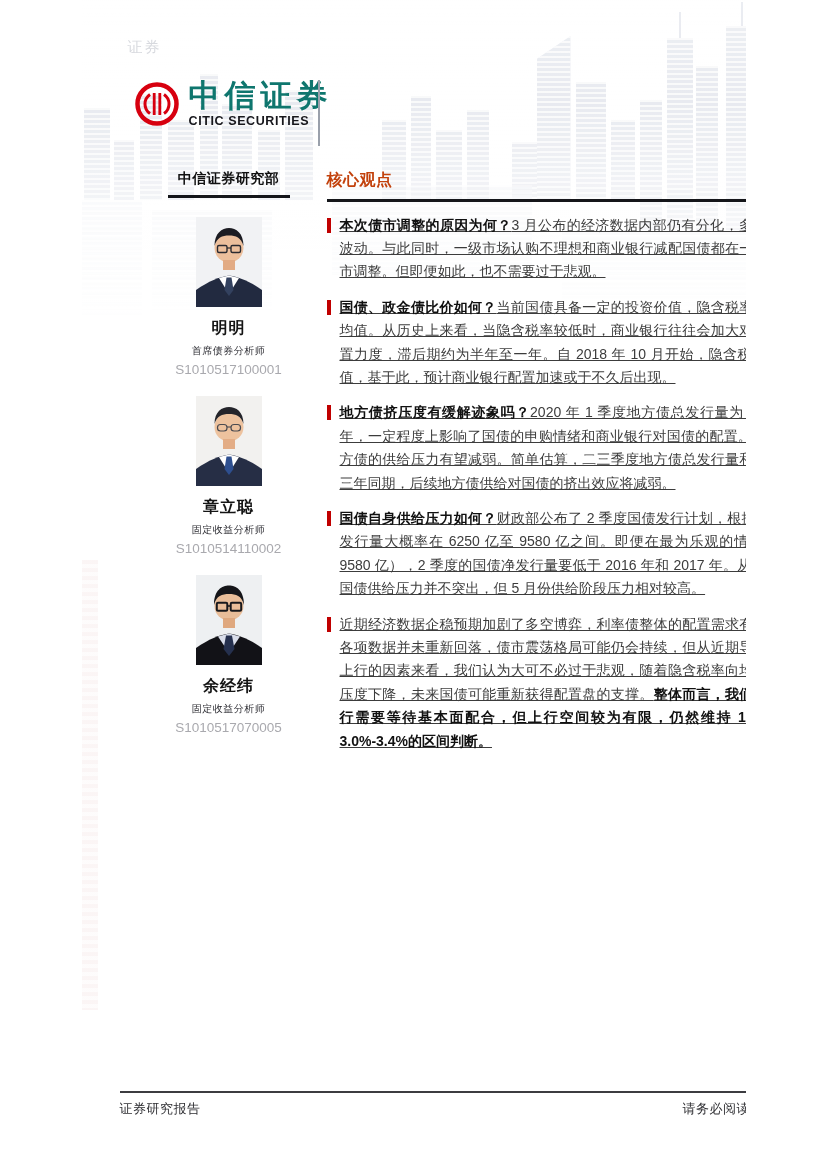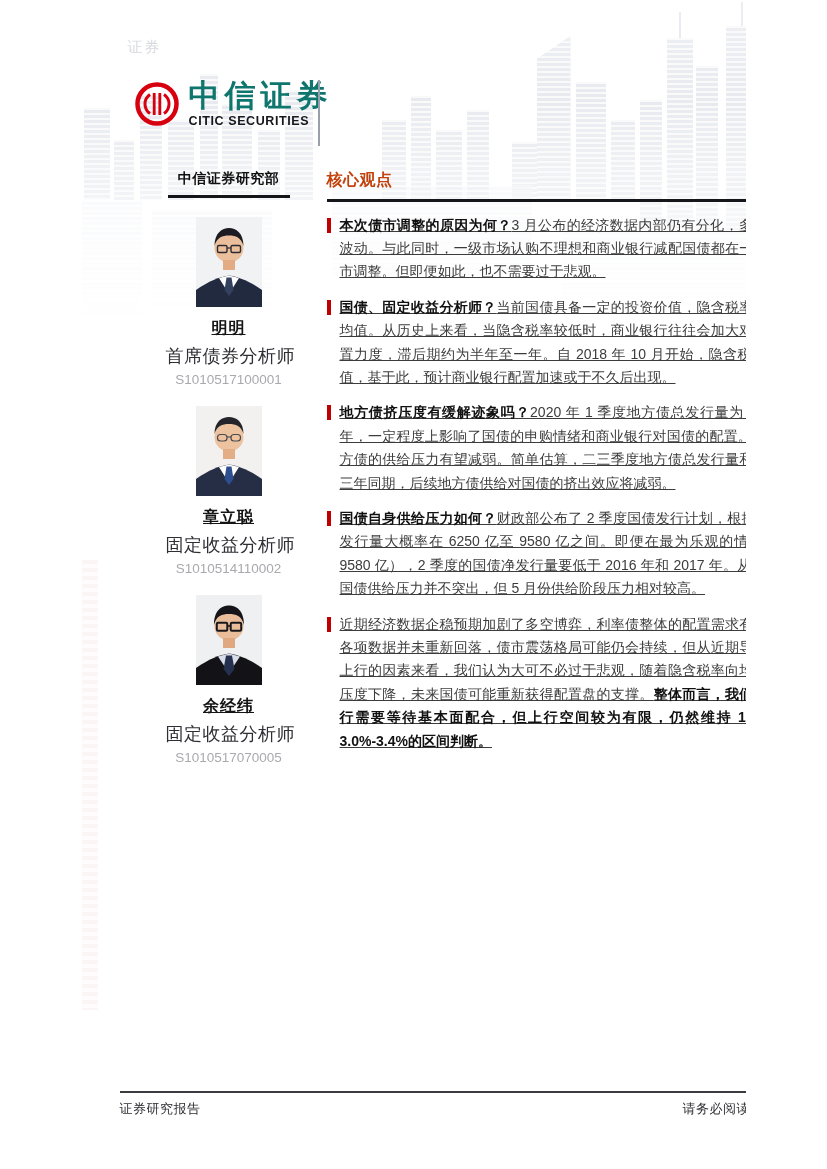--- a/index.html
+++ b/index.html
@@ -34,22 +34,22 @@
   .series-name { font-size:16.5px; color:#2d2d33; font-weight:600; letter-spacing:1px; }
   .sub-sep { font-size:16px; color:#b6bac3; margin:0 6px 0 14px; }
   .report-date { font-size:17px; color:#33343a; }
 
   
   .sidebar { position:absolute; left:84px; top:170px; width:126px; text-align:center; }
   .dept-title { font-size:14px; font-weight:bold; color:#111; letter-spacing:.5px; white-space:nowrap; }
   .dept-rule { width:122px; height:2.5px; background:#15161a; margin:7px auto 0 auto; }
   .analyst-card { margin-top:19px; }
   .analyst-photo { width:66px; height:90px; display:block; margin:0 auto; }
-  .analyst-name { margin-top:11px; font-size:16px; font-weight:bold; color:#141414; letter-spacing:1px;text-decoration:underline; }
-  .analyst-title { margin-top:5px; font-size:18px; color:#2e2e34; letter-spacing:.5px; white-space:nowrap; }
+  .analyst-name { margin-top:11px; font-size:16px; font-weight:bold; color:#141414; letter-spacing:1px; }
+  .analyst-title { margin-top:5px; font-size:10px; color:#2e2e34; letter-spacing:.5px; white-space:nowrap; }
   .analyst-id { margin-top:4px; font-size:13.5px; color:#a9a9ae; }
 
   
   .main-col { position:absolute; left:245px; top:170px; width:541px; }
   .section-title { font-size:16px; font-weight:bold; color:#c2410c; letter-spacing:.5px; }
   .section-rule { width:100%; height:2.5px; background:#15161a; margin-top:8px; }
   .core-summary { margin-top:17px; font-size:14.5px; font-weight:bold; color:#c00000; line-height:25.5px; text-align:justify; }
   .bullet { display:flex; margin-top:12px; }
   .bullet-bar { flex:0 0 4px; width:4px; height:15px; background:#c00000; margin-top:4px; }
   .bullet-body { margin-left:9px; font-size:14px; color:#3c3c3c; line-height:23.4px; text-align:justify;text-decoration:underline; }
@@ -187,21 +187,21 @@
     <div class="section-rule"></div>
 
 
     <div class="bullet">
       <div class="bullet-bar"></div>
       <p class="bullet-body"><span class="bullet-lead">本次债市调整的原因为何？</span><span>3 月公布的经济数据内部仍有分化，多空博弈加剧了债市波动。与此同时，一级市场认购不理想和商业银行减配国债都在一定程度上导致了债市调整。但即便如此，也不需要过于悲观。</span><span class="bullet-tail"></span></p>
     </div>
 
     <div class="bullet">
       <div class="bullet-bar"></div>
-      <p class="bullet-body"><span class="bullet-lead">国债、固定收益分析师？</span><span>当前国债具备一定的投资价值，隐含税率已经持续低于历史均值。从历史上来看，当隐含税率较低时，商业银行往往会加大对国债和利率债的配置力度，滞后期约为半年至一年。自 2018 年 10 月开始，隐含税率持续低于历史均值，基于此，预计商业银行配置加速或于不久后出现。</span><span class="bullet-tail"></span></p>
+      <p class="bullet-body"><span class="bullet-lead">国债、政金债比价如何？</span><span>当前国债具备一定的投资价值，隐含税率已经持续低于历史均值。从历史上来看，当隐含税率较低时，商业银行往往会加大对国债和利率债的配置力度，滞后期约为半年至一年。自 2018 年 10 月开始，隐含税率持续低于历史均值，基于此，预计商业银行配置加速或于不久后出现。</span><span class="bullet-tail"></span></p>
     </div>
 
     <div class="bullet">
       <div class="bullet-bar"></div>
       <p class="bullet-body"><span class="bullet-lead">地方债挤压度有缓解迹象吗？</span><span>2020 年 1 季度地方债总发行量为 1.41 万亿，高于往年，一定程度上影响了国债的申购情绪和商业银行对国债的配置。进入 2 季度后，地方债的供给压力有望减弱。简单估算，二三季度地方债总发行量和净发行量都低于近三年同期，后续地方债供给对国债的挤出效应将减弱。</span><span class="bullet-tail"></span></p>
     </div>
 
     <div class="bullet">
       <div class="bullet-bar"></div>
       <p class="bullet-body"><span class="bullet-lead">国债自身供给压力如何？</span><span>财政部公布了 2 季度国债发行计划，根据估计，2 季度国债发行量大概率在 6250 亿至 9580 亿之间。即便在最为乐观的情况下（地方债发行 9580 亿），2 季度的国债净发行量要低于 2016 年和 2017 年。从整个 2 季度来看，国债供给压力并不突出，但 5 月份供给阶段压力相对较高。</span><span class="bullet-tail"></span></p>

